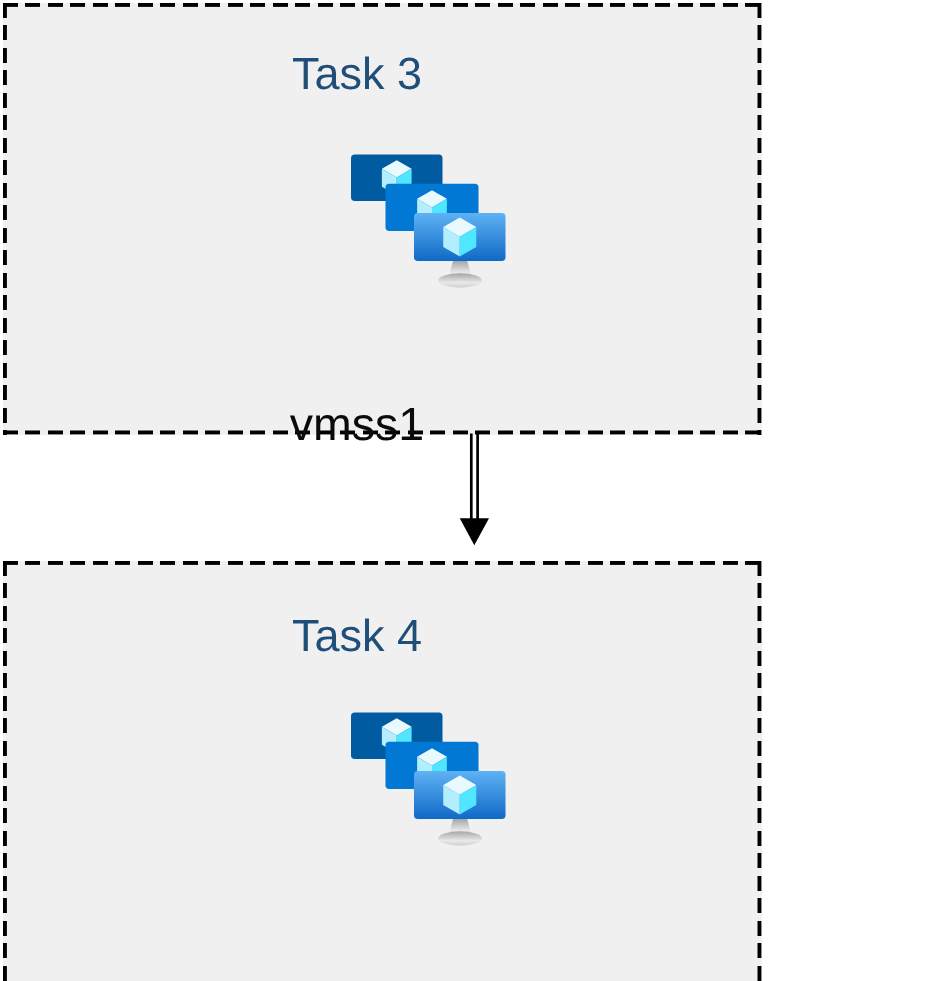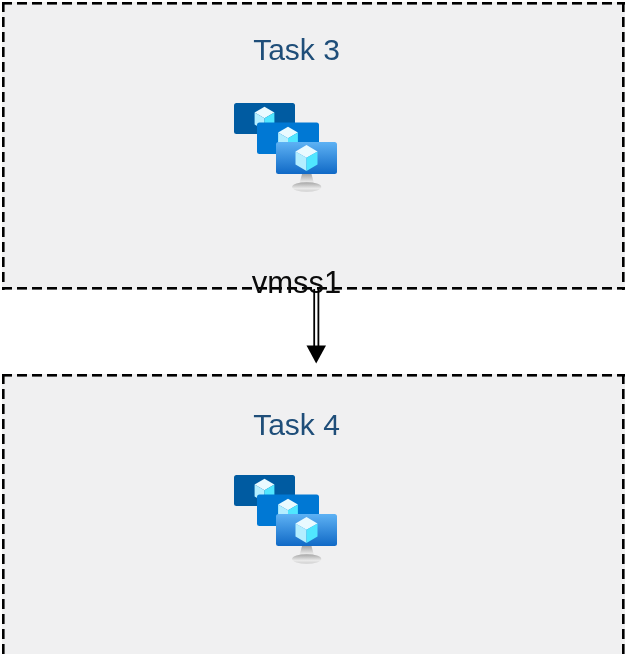--- a/index.html
+++ b/index.html
@@ -12,21 +12,21 @@
     height: 654px;
     position: relative;
     overflow: hidden;
     font-family: "Liberation Sans", "DejaVu Sans", sans-serif;
   }
 
   
   .task-box {
     position: absolute;
     left: 2px;
-    width: 623px;
+    width: 506px;
     background-color: #F0F0F1;
     background-image:
       repeating-linear-gradient(90deg,  #000 0 10px, transparent 10px 15px),
       repeating-linear-gradient(90deg,  #000 0 10px, transparent 10px 15px),
       repeating-linear-gradient(180deg, #000 0 10px, transparent 10px 15px),
       repeating-linear-gradient(180deg, #000 0 10px, transparent 10px 15px);
     background-position: left top, left bottom, left top, right top;
     background-size: 100% 2.6px, 100% 2.6px, 2.6px 100%, 2.6px 100%;
     background-repeat: no-repeat;
   }

